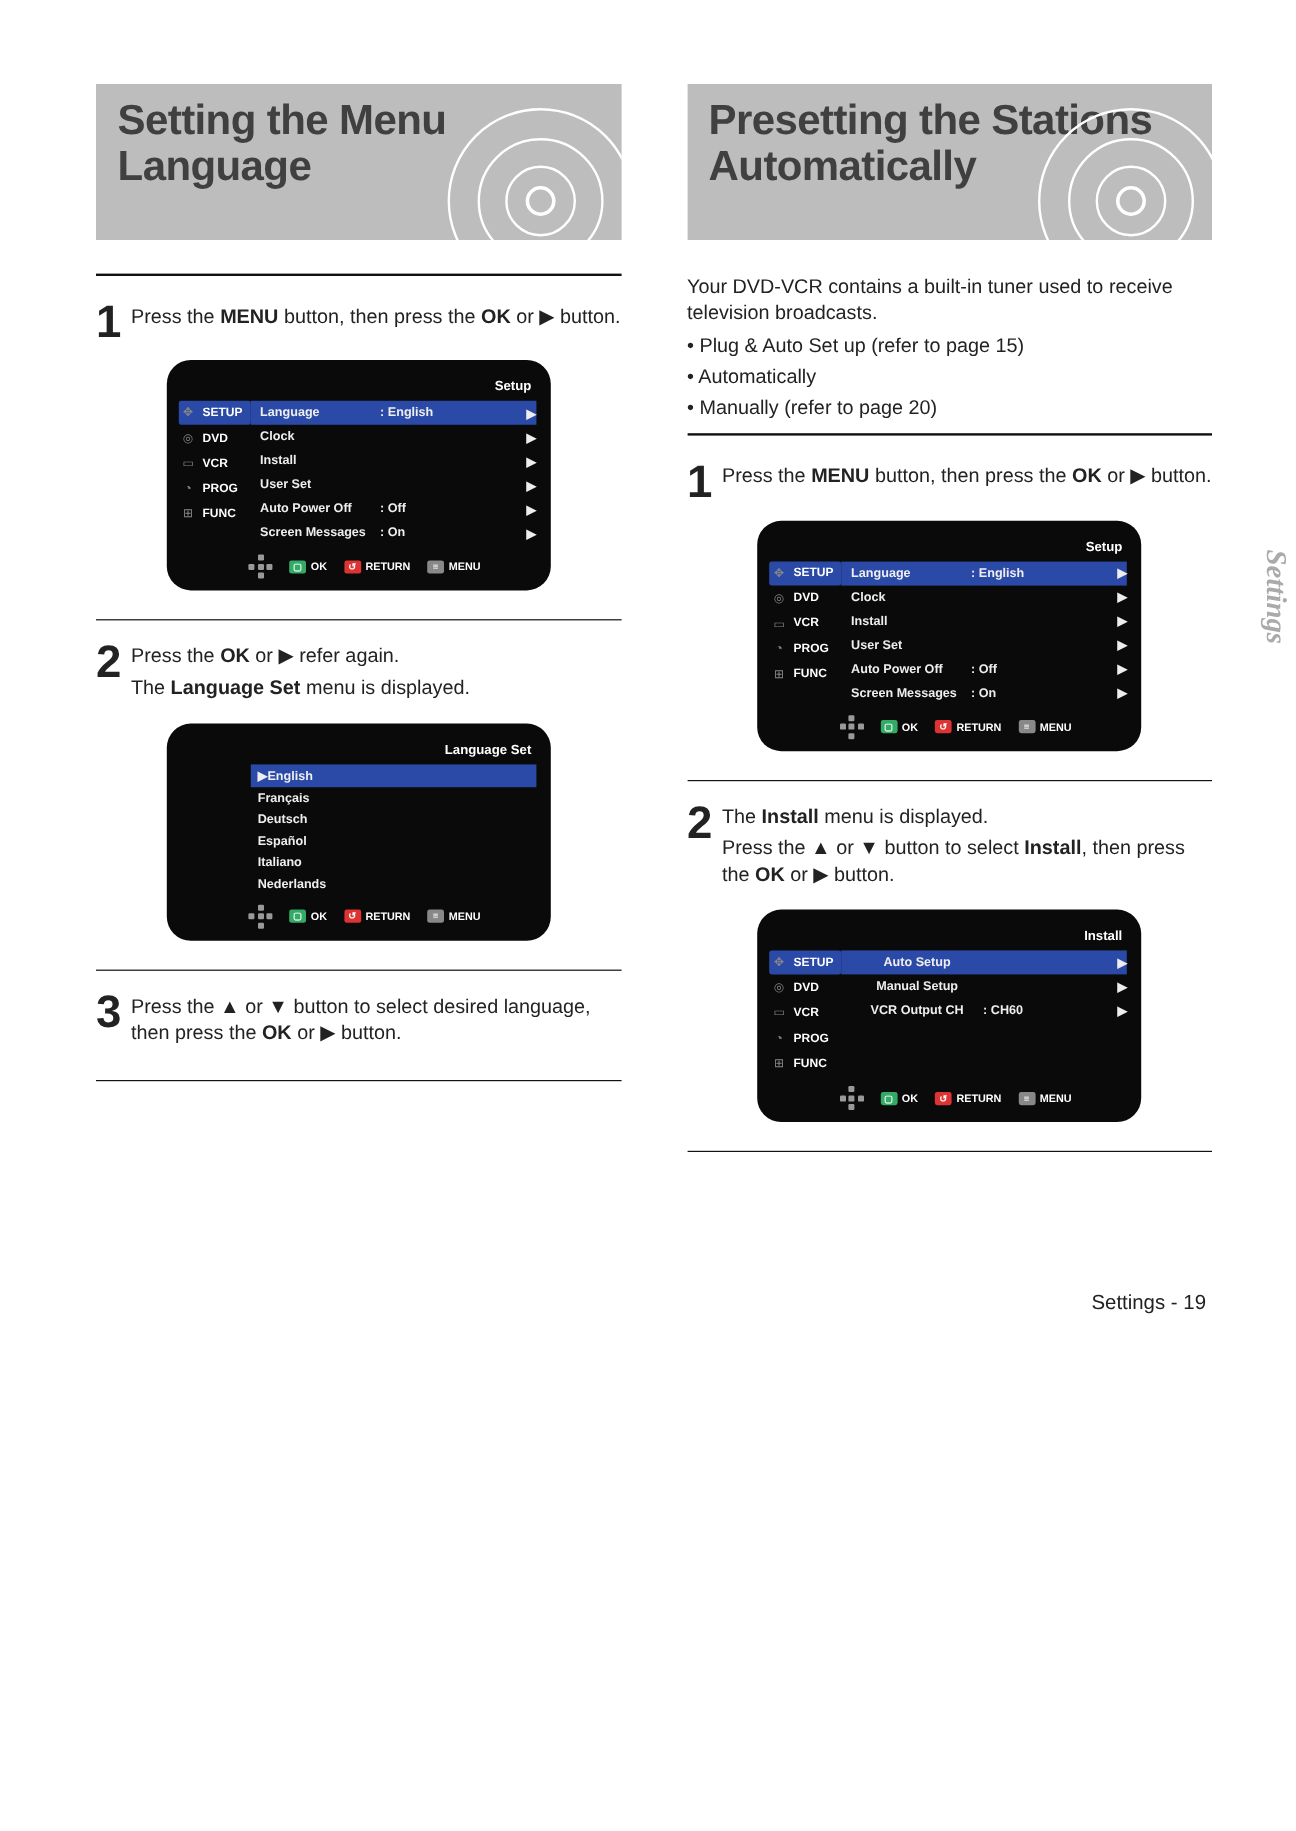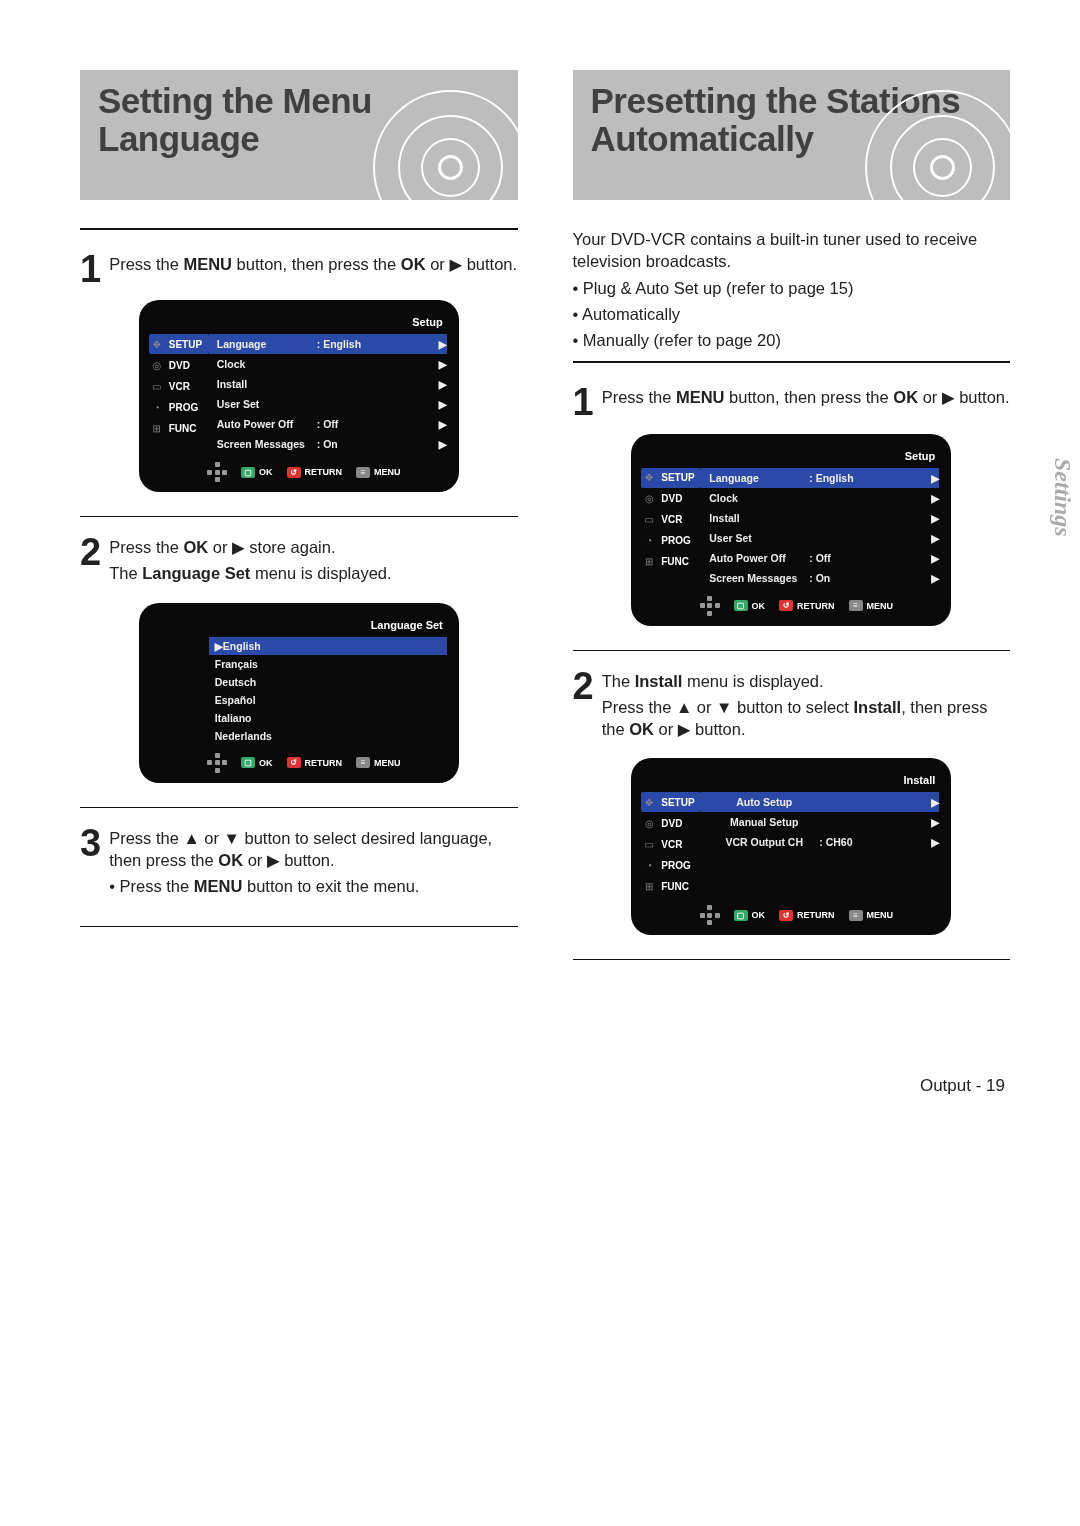--- a/index.html
+++ b/index.html
@@ -336,21 +336,21 @@
               <span>MENU</span>
             </div>
         </div>
       </div>
 
       <hr class="rule">
 
       <div class="step">
         <div class="bignum">2</div>
         <div class="step-text">
-          <p><span>Press the </span><b>OK</b><span> or ▶ store again.</span></p>
+          <p><span>Press the </span><b>OK</b><span> or ▶ refer again.</span></p>
           <p><span>The </span><b>Language Set</b><span> menu is displayed.</span></p>
         </div>
       </div>
 
       <div class="osd osd-lang">
         <div class="osd-title">Language Set</div>
         <div class="osd-body">
           <div class="osd-side" style="width:40px"></div>
           <div class="osd-main">
             <div class="lang-row sel">▶English</div>
@@ -383,21 +383,20 @@
             </div>
         </div>
       </div>
 
       <hr class="rule">
 
       <div class="step">
         <div class="bignum">3</div>
         <div class="step-text">
           <p><span>Press the ▲ or ▼ button to select desired language, then press the </span><b>OK</b><span> or ▶ button.</span></p>
-          <p class="bullet"><span>• Press the </span><b>MENU</b><span> button to exit the menu.</span></p>
         </div>
       </div>
 
       <hr class="rule">
     </div>
 
     <div class="col">
       <div class="title-block">
         <h1>Presetting the Stations Automatically</h1>
         <div class="disc">
@@ -583,15 +582,15 @@
       </div>
 
       <hr class="rule">
     </div>
 
   </div>
 
   <div class="sidetab">Settings</div>
 
   <div class="pagefoot">
-    <span>Output - </span><b>19</b>
+    <span>Settings - </span><b>19</b>
   </div>
 </div>
 
 </body></html>

